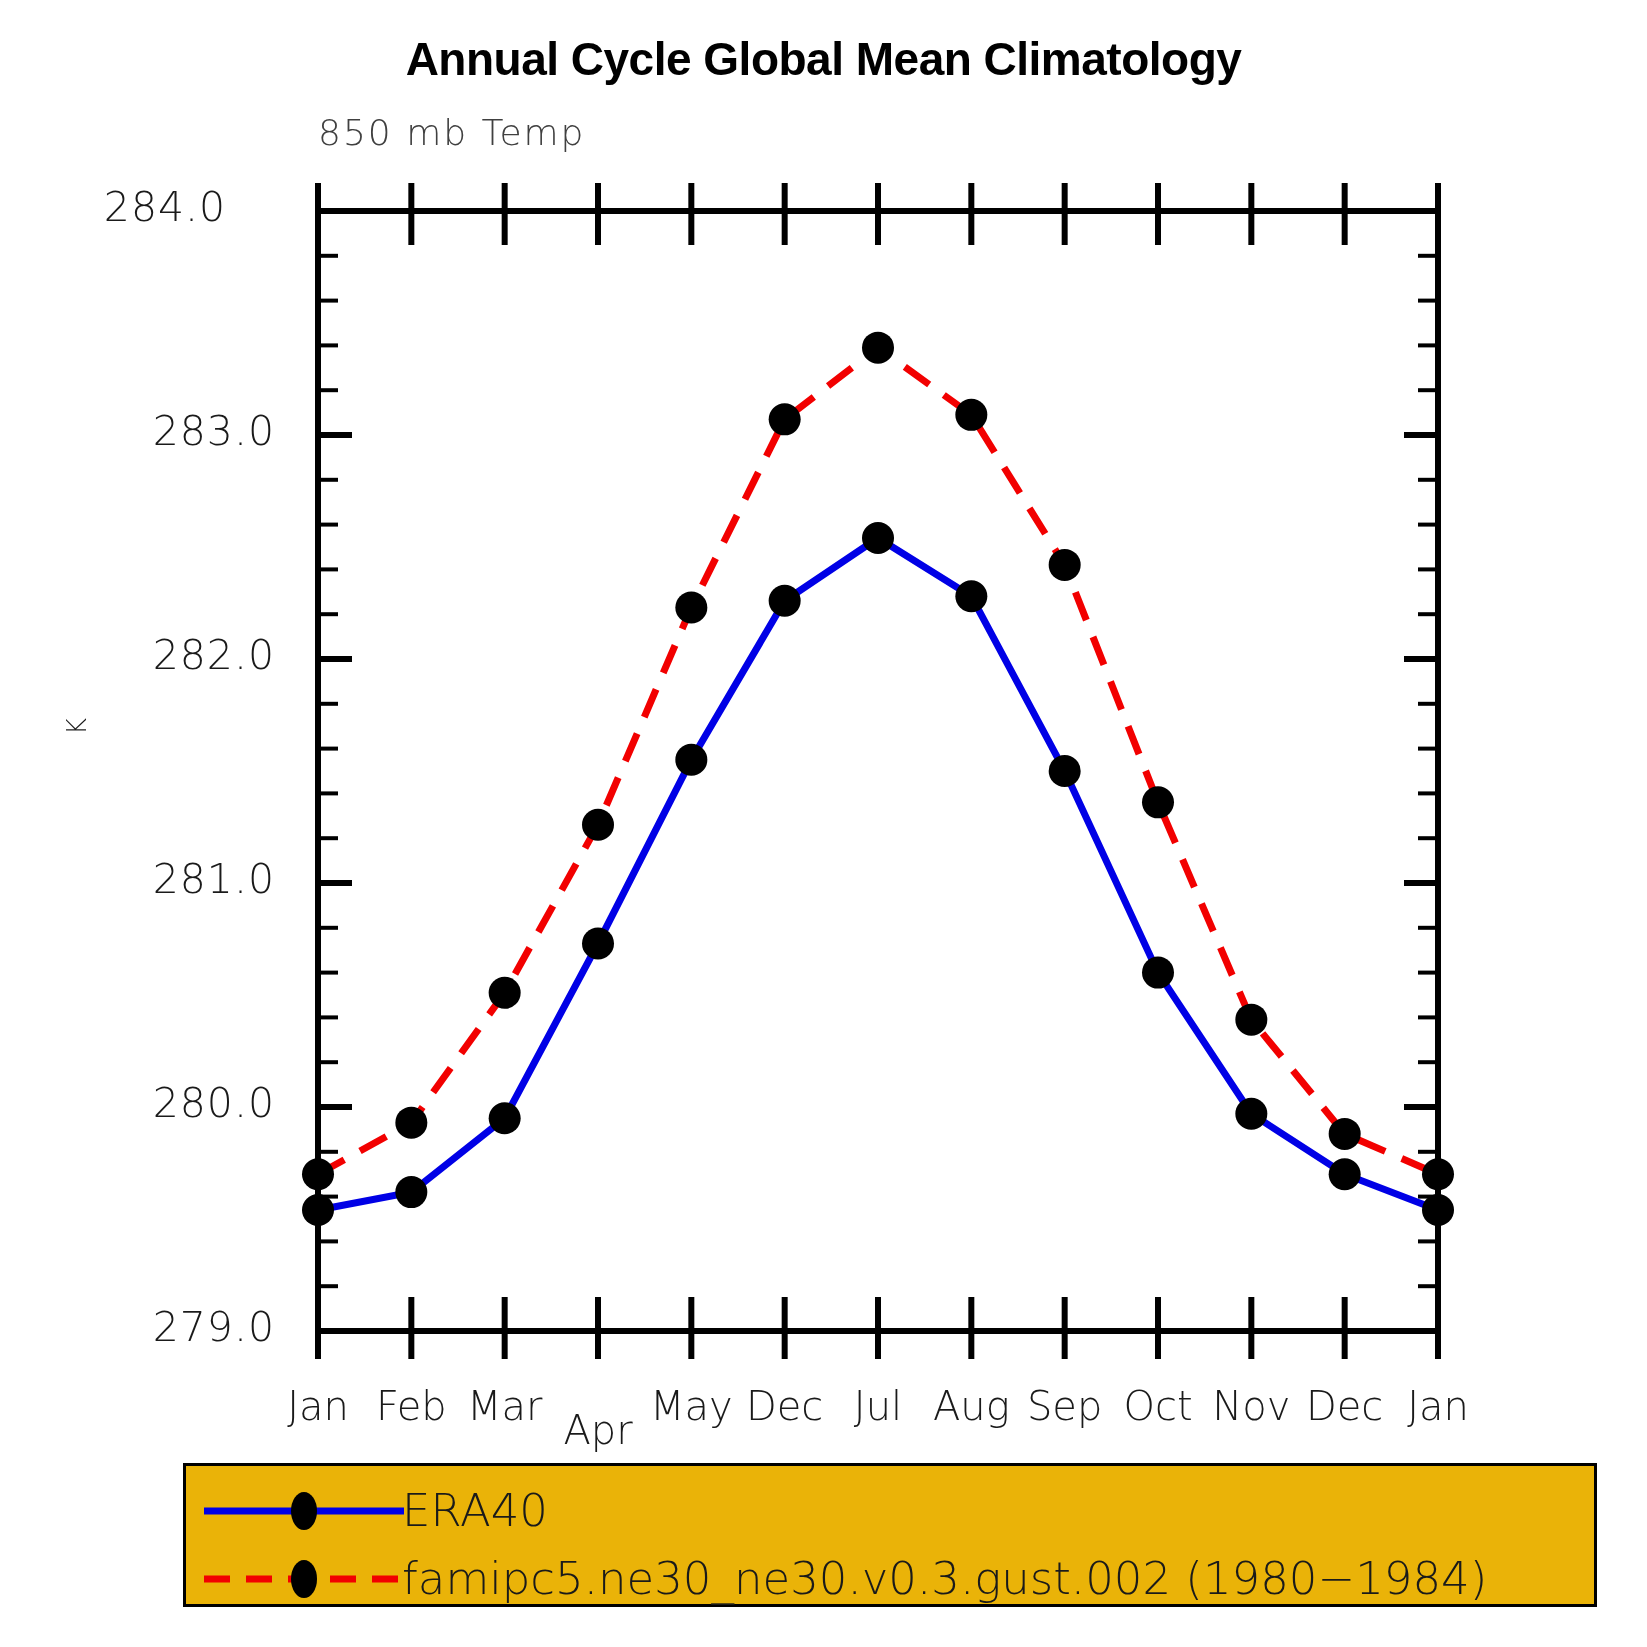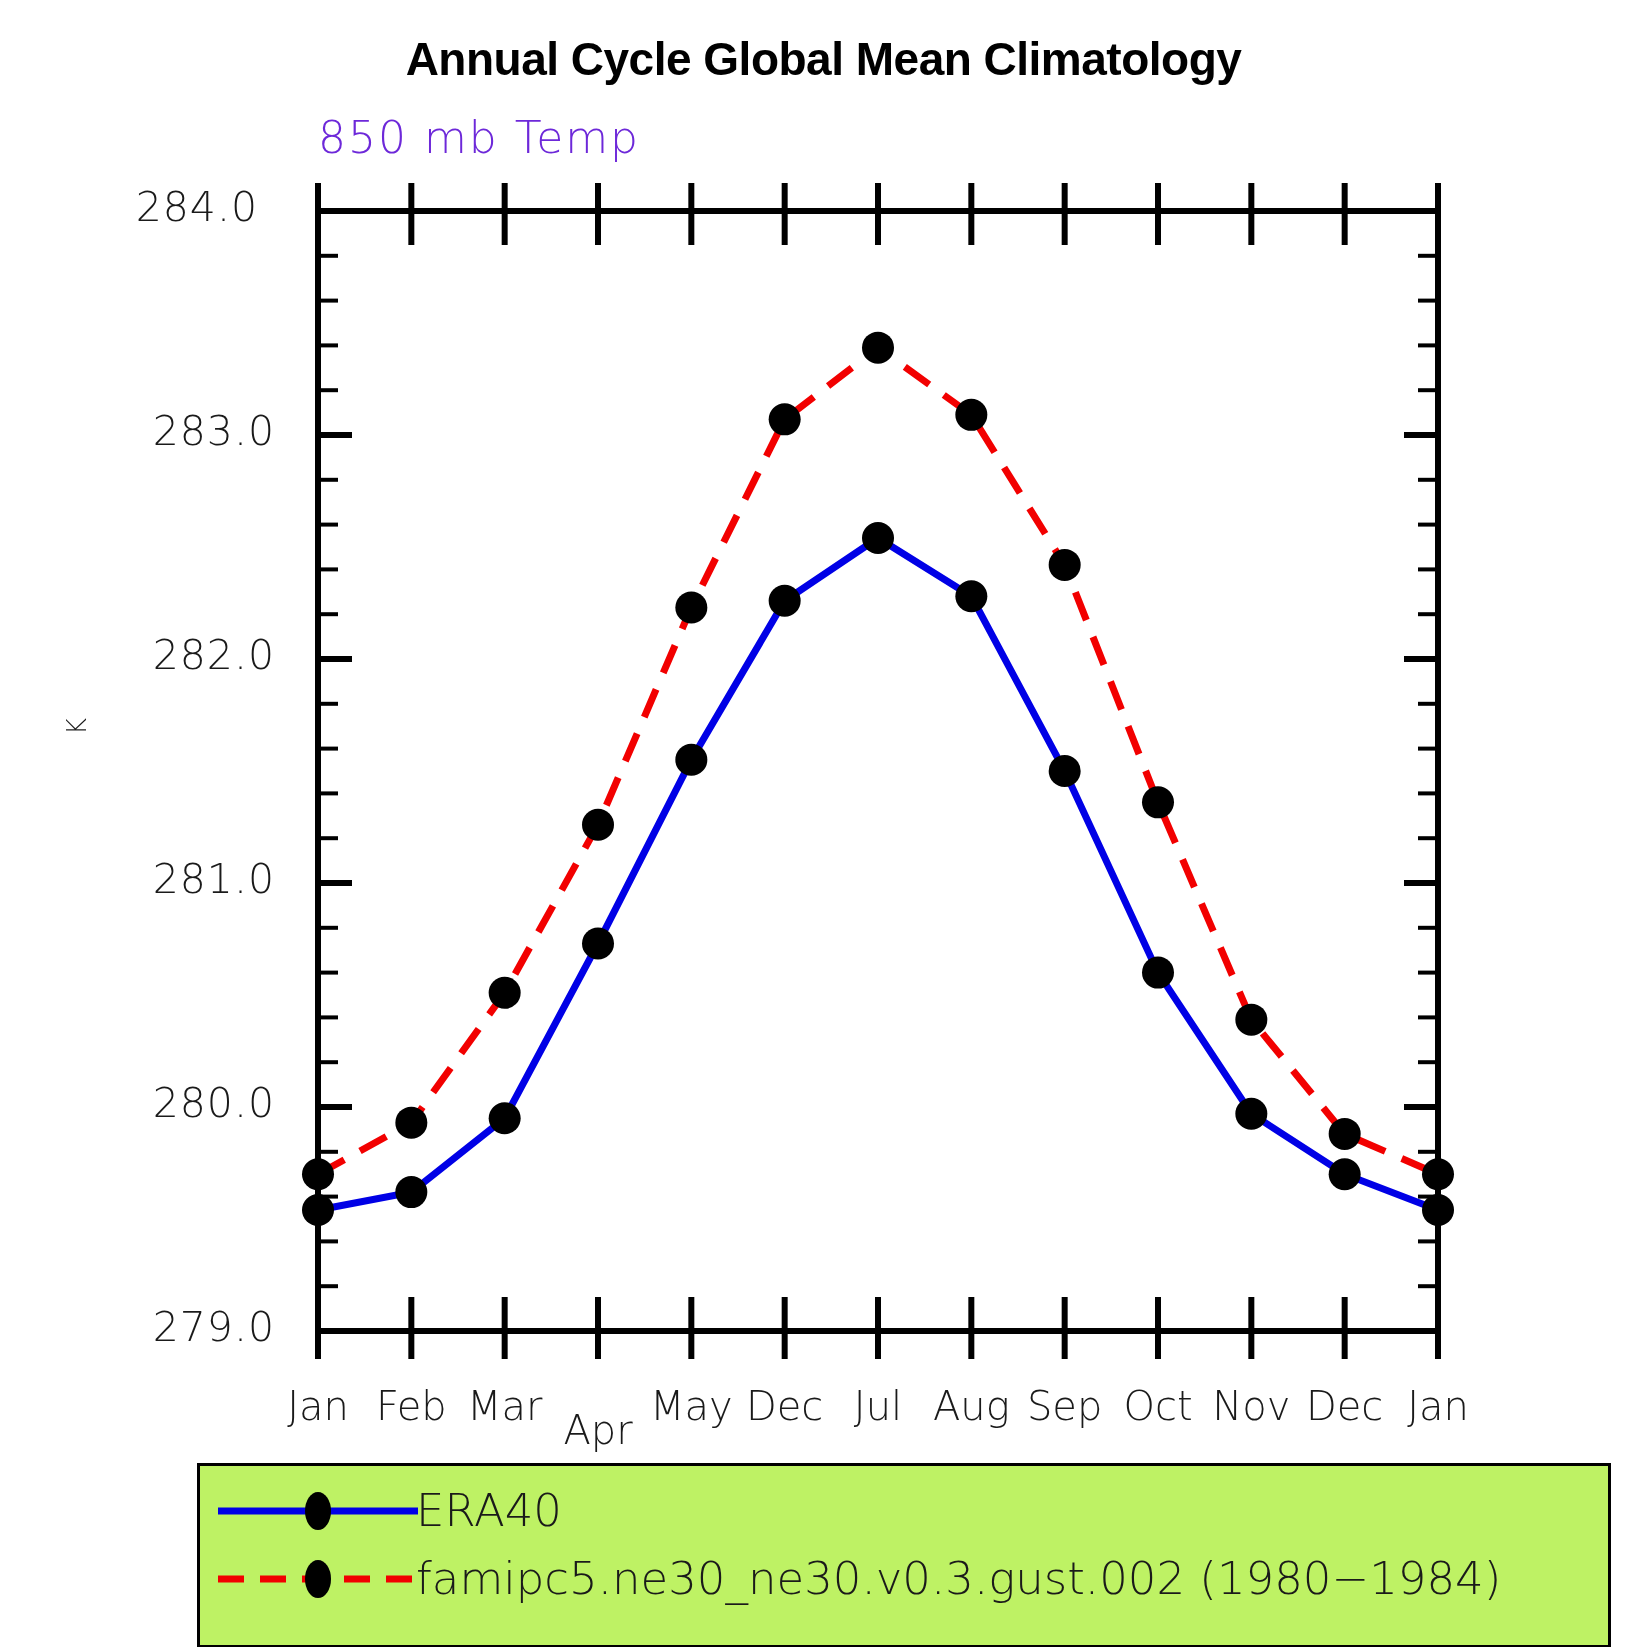--- a/index.html
+++ b/index.html
@@ -6,63 +6,63 @@
   body{width:1647px;height:1647px;font-family:"DejaVu Sans",sans-serif;}
   #root{position:relative;width:1647px;height:1647px;overflow:hidden;background:#fff;padding-left:11px;}
 
   #chart-title{
     position:absolute;left:0;top:32px;width:1647px;text-align:center;
     font-family:"Liberation Sans",sans-serif;font-weight:bold;font-size:46px;
     color:#000;letter-spacing:-0.5px;
   }
   #subtitle{
     position:absolute;left:318px;top:112px;
-    font-family:"DejaVu Sans",sans-serif;font-size:44px;color:#6d28d9;
+    font-family:"DejaVu Sans",sans-serif;font-size:36px;color:#404040;
     letter-spacing:2px;font-weight:300;
   }
   #ylabel{
     position:absolute;left:62px;top:735px;
     font-family:"DejaVu Sans",sans-serif;font-size:26px;color:#1a1a1a;
     transform:rotate(-90deg);transform-origin:left top;font-weight:300;
   }
   .ytick-label{
     position:absolute;text-align:right;width:220px;
     font-family:"DejaVu Sans",sans-serif;font-size:41px;color:#1a1a1a;
     font-weight:300;letter-spacing:1px;
   }
   .xtick-label{
     position:absolute;text-align:center;width:120px;
     font-family:"DejaVu Sans",sans-serif;font-size:40px;color:#1a1a1a;
     font-weight:300;
   }
   #plot-svg{position:absolute;left:0;top:0;}
 
   #legend-box{
-    position:absolute;left:197px;top:1463px;width:1414px;height:185px;
-    border:3px solid #000;background:#bef264;box-sizing:border-box;
+    position:absolute;left:183px;top:1463px;width:1414px;height:144px;
+    border:3px solid #000;background:#eab308;box-sizing:border-box;
   }
   .legend-row{position:absolute;left:0;width:100%;height:62px;}
   .legend-sample{position:absolute;left:18px;top:0;width:200px;height:62px;}
   .legend-text{
     position:absolute;left:216px;top:0;height:62px;line-height:62px;
     font-family:"DejaVu Sans",sans-serif;font-size:45px;color:#1a1a1a;
     font-weight:300;white-space:nowrap;
   }
 </style>
 </head>
 <body>
 
 <div id="root">
 
   <div id="chart-title">Annual Cycle Global Mean Climatology</div>
   <div id="subtitle">850 mb Temp</div>
   <div id="ylabel">K</div>
 
   <div id="ytick-labels">
-      <div class="ytick-label" style="left: 38px; top: 183px;">284.0</div>
+      <div class="ytick-label" style="left: 55px; top: 183px; text-align: center;">284.0</div>
       <div class="ytick-label" style="left: 55px; top: 407px;">283.0</div>
       <div class="ytick-label" style="left: 55px; top: 631px;">282.0</div>
       <div class="ytick-label" style="left: 55px; top: 855px;">281.0</div>
       <div class="ytick-label" style="left: 55px; top: 1079px;">280.0</div>
       <div class="ytick-label" style="left: 55px; top: 1303px;">279.0</div>
     </div>
   <div id="xtick-labels">
       <div class="xtick-label" style="left: 258px; top: 1383px;">Jan</div>
       <div class="xtick-label" style="left: 351.333px; top: 1383px;">Feb</div>
       <div class="xtick-label" style="left: 444.667px; top: 1383px;">Mar</div>

